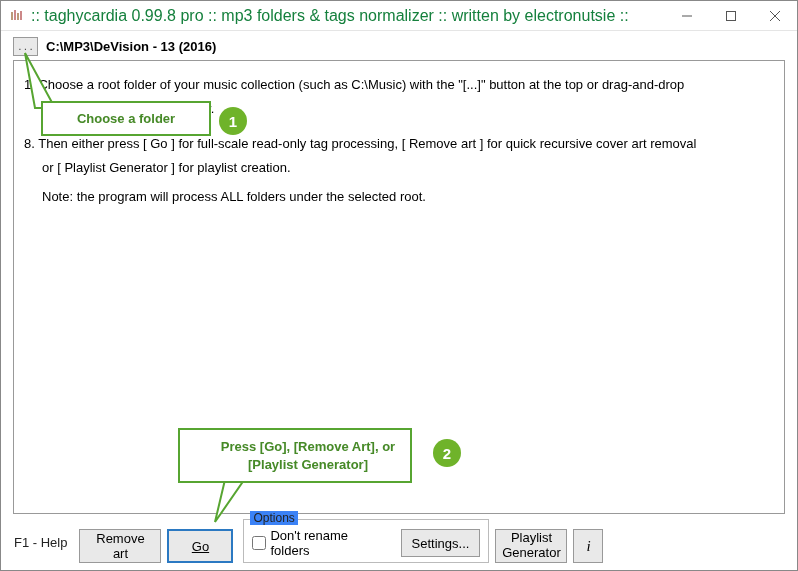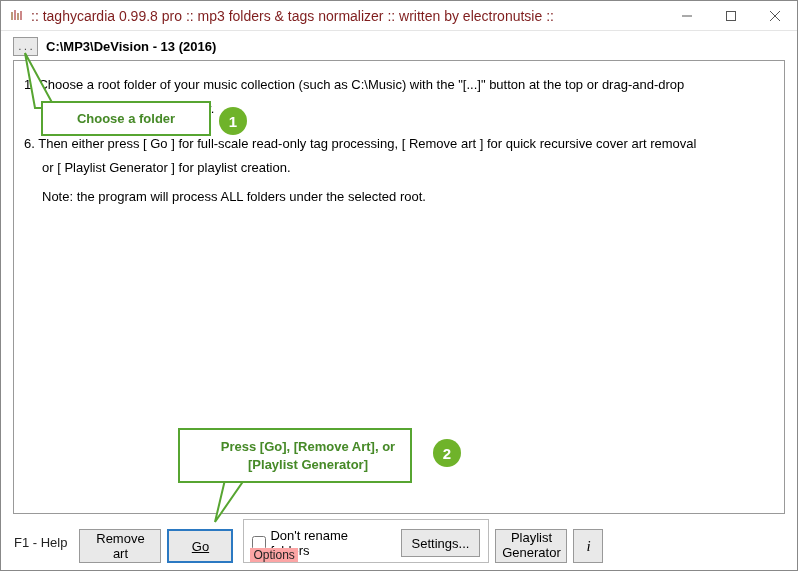--- a/index.html
+++ b/index.html
@@ -19,21 +19,21 @@
   padding-left: 8px;
   border-bottom: 1px solid #e5e5e5;
 }
 .titlebar .app-icon {
   width: 16px; height: 16px;
   margin-right: 6px;
   display: inline-flex; align-items: center; justify-content: center;
   font-size: 10px;
   color: #c96b6b;
 }
-.titlebar .title-text { color: #7f1d1d; font-size: 14px; }
+.titlebar .title-text { color: #15803d; font-size: 16px; }
 .win-controls { position: absolute; right: 0; top: 0; display: flex; }
 .win-btn {
   width: 44px; height: 30px;
   display: flex; align-items: center; justify-content: center;
   color: #666; font-size: 12px; font-family: inherit;
   background: transparent; border: none;
 }
 
 .path-row {
   display: flex; align-items: center;
@@ -97,22 +97,22 @@
   border: 1px solid #bbb;
   width: 246px;
   height: 44px;
   display: flex; align-items: center;
   padding: 4px 8px 0 8px;
   gap: 10px;
   margin-left: 4px;
 }
 .options-box .legend {
   position: absolute; top: -9px; left: 6px;
-  background: #fca5a5; padding: 0 3px;
-  font-size: 12px; color: #222; margin-top: 37px;
+  background: #3b82f6; padding: 0 3px;
+  font-size: 12px; color: #222;
 }
 .options-box label { display: flex; align-items: center; gap: 4px; font-size: 13px; }
 .options-box input[type=checkbox] { width: 14px; height: 14px; }
 
 .callout {
   position: absolute;
   background: #fff;
   border: 2px solid #57a531;
   border-radius: 0;
   padding: 8px 14px;
@@ -175,21 +175,21 @@
 
 <div class="path-row">
   <button class="browse-btn">. . .</button>
   <span class="path-text">C:\MP3\DeVision - 13 (2016)</span>
 </div>
 
 <div class="info-panel">
   <p>1. Choose a root folder of your music collection (such as C:\Music) with the "[...]" button at the top or drag-and-drop</p>
   <p class="indent">one on the program's window.</p>
   <p style="height:8px"></p>
-  <p>6. Then either press [ Go ] for full-scale read-only tag processing, [ Remove art ] for quick recursive cover art removal</p>
+  <p>8. Then either press [ Go ] for full-scale read-only tag processing, [ Remove art ] for quick recursive cover art removal</p>
   <p class="indent">or [ Playlist Generator ] for playlist creation.</p>
   <p class="note">Note: the program will process ALL folders under the selected root.</p>
 </div>
 
 <div class="bottom-bar">
   <span class="help-text">F1 - Help</span>
   <button class="btn btn-remove">Remove art</button>
   <button class="btn btn-go">Go</button>
 
   <fieldset class="options-box">

